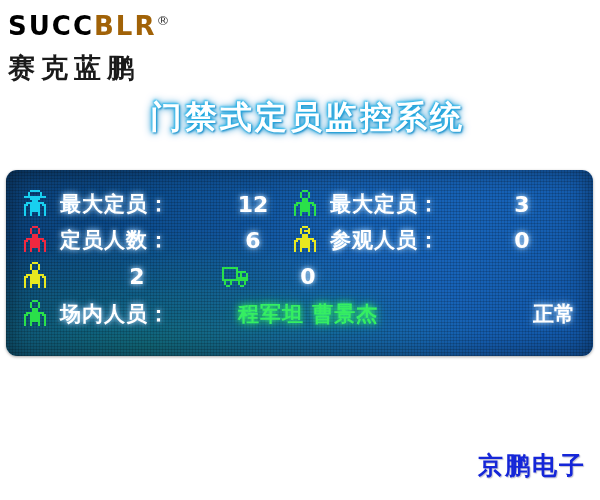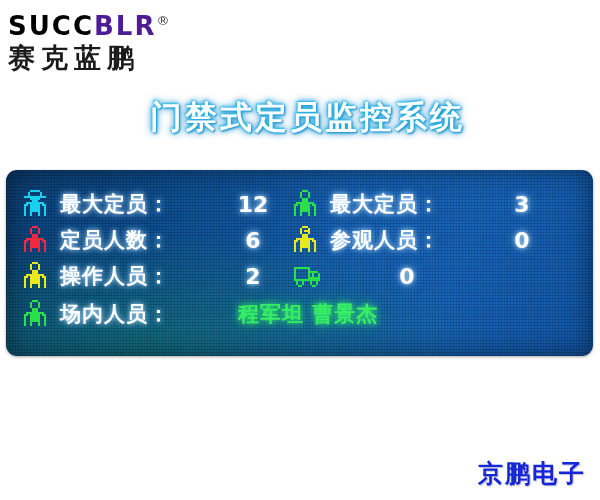--- a/index.html
+++ b/index.html
@@ -23,36 +23,36 @@
   }
   .brand-latin {
     font-family: "DejaVu Sans", "Liberation Sans", sans-serif;
     font-size: 26px;
     font-weight: bold;
     letter-spacing: 2px;
     line-height: 30px;
     white-space: nowrap;
   }
   .brand-latin .seg-red  { color: #000000; }
-  .brand-latin .seg-blue { color: #4c1d95; }
+  .brand-latin .seg-blue { color: #a16207; }
   .brand-reg {
     font-size: 13px;
     vertical-align: super;
     color: #3a3a3a;
     font-weight: normal;
     letter-spacing: 0;
   }
   .brand-cn {
-    font-family: Liberation Serif, serif;
+    font-family: Liberation Mono, monospace;
     font-size: 27px;
     font-weight: bold;
     color: #1a1a1a;
     letter-spacing: 6px;
     line-height: 32px;
-    margin-top: 1px;
+    margin-top: 13px;
     white-space: nowrap;
   }
 
   
   .page-title {
     position: absolute;
     left: 0;
     top: 96px;
     width: 576px;
     text-align: center;
@@ -162,21 +162,21 @@
 
   
   .icon-cell { display: flex; align-items: center; justify-content: flex-start; }
   .pix-icon { display: block; }
   .pix-icon rect { shape-rendering: crispEdges; }
 
   
   .footer-mark {
     position: absolute;
     right: 14px;
-    bottom: 10px;
+    bottom: 18px;
     font-family: Liberation Mono, monospace;
     font-size: 25px;
     font-weight: bold;
     color: #1526d8;
     letter-spacing: 2px;
     text-shadow: 1px 1px 1px rgba(140,140,170,0.55);
     white-space: nowrap;
   }
 </style>
 </head>
@@ -359,21 +359,20 @@
             <rect x="1" y="10" width="1" height="1"></rect>
               <rect x="4" y="10" width="5" height="1"></rect>
               <rect x="11" y="10" width="1" height="1"></rect>
             <rect x="1" y="11" width="1" height="2"></rect>
               <rect x="4" y="11" width="1" height="2"></rect>
               <rect x="8" y="11" width="1" height="2"></rect>
               <rect x="11" y="11" width="1" height="2"></rect>
           </g>
         </svg>
       </div>
-      <div class="led-label">操作人员：</div>
       <div class="led-value">2</div>
 
       <div class="icon-cell">
         <svg class="pix-icon" width="30" height="26" viewBox="0 0 15 13">
           <g fill="#2ae04a">
             <rect x="1" y="2" width="8" height="1"></rect>
             <rect x="1" y="3" width="1" height="1"></rect>
               <rect x="8" y="3" width="1" height="1"></rect>
             <rect x="1" y="4" width="1" height="1"></rect>
               <rect x="8" y="4" width="5" height="1"></rect>
@@ -433,18 +432,19 @@
               <rect x="11" y="10" width="1" height="1"></rect>
             <rect x="1" y="11" width="1" height="2"></rect>
               <rect x="4" y="11" width="1" height="2"></rect>
               <rect x="8" y="11" width="1" height="2"></rect>
               <rect x="11" y="11" width="1" height="2"></rect>
           </g>
         </svg>
       </div>
       <div class="led-label">场内人员：</div>
       <div class="led-names">程军坦  曹景杰</div>
+      <div class="led-status">正常</div>
     </div>
 
   </div>
 </div>
 
 <div class="footer-mark">京鹏电子</div>
 
 </body></html>

